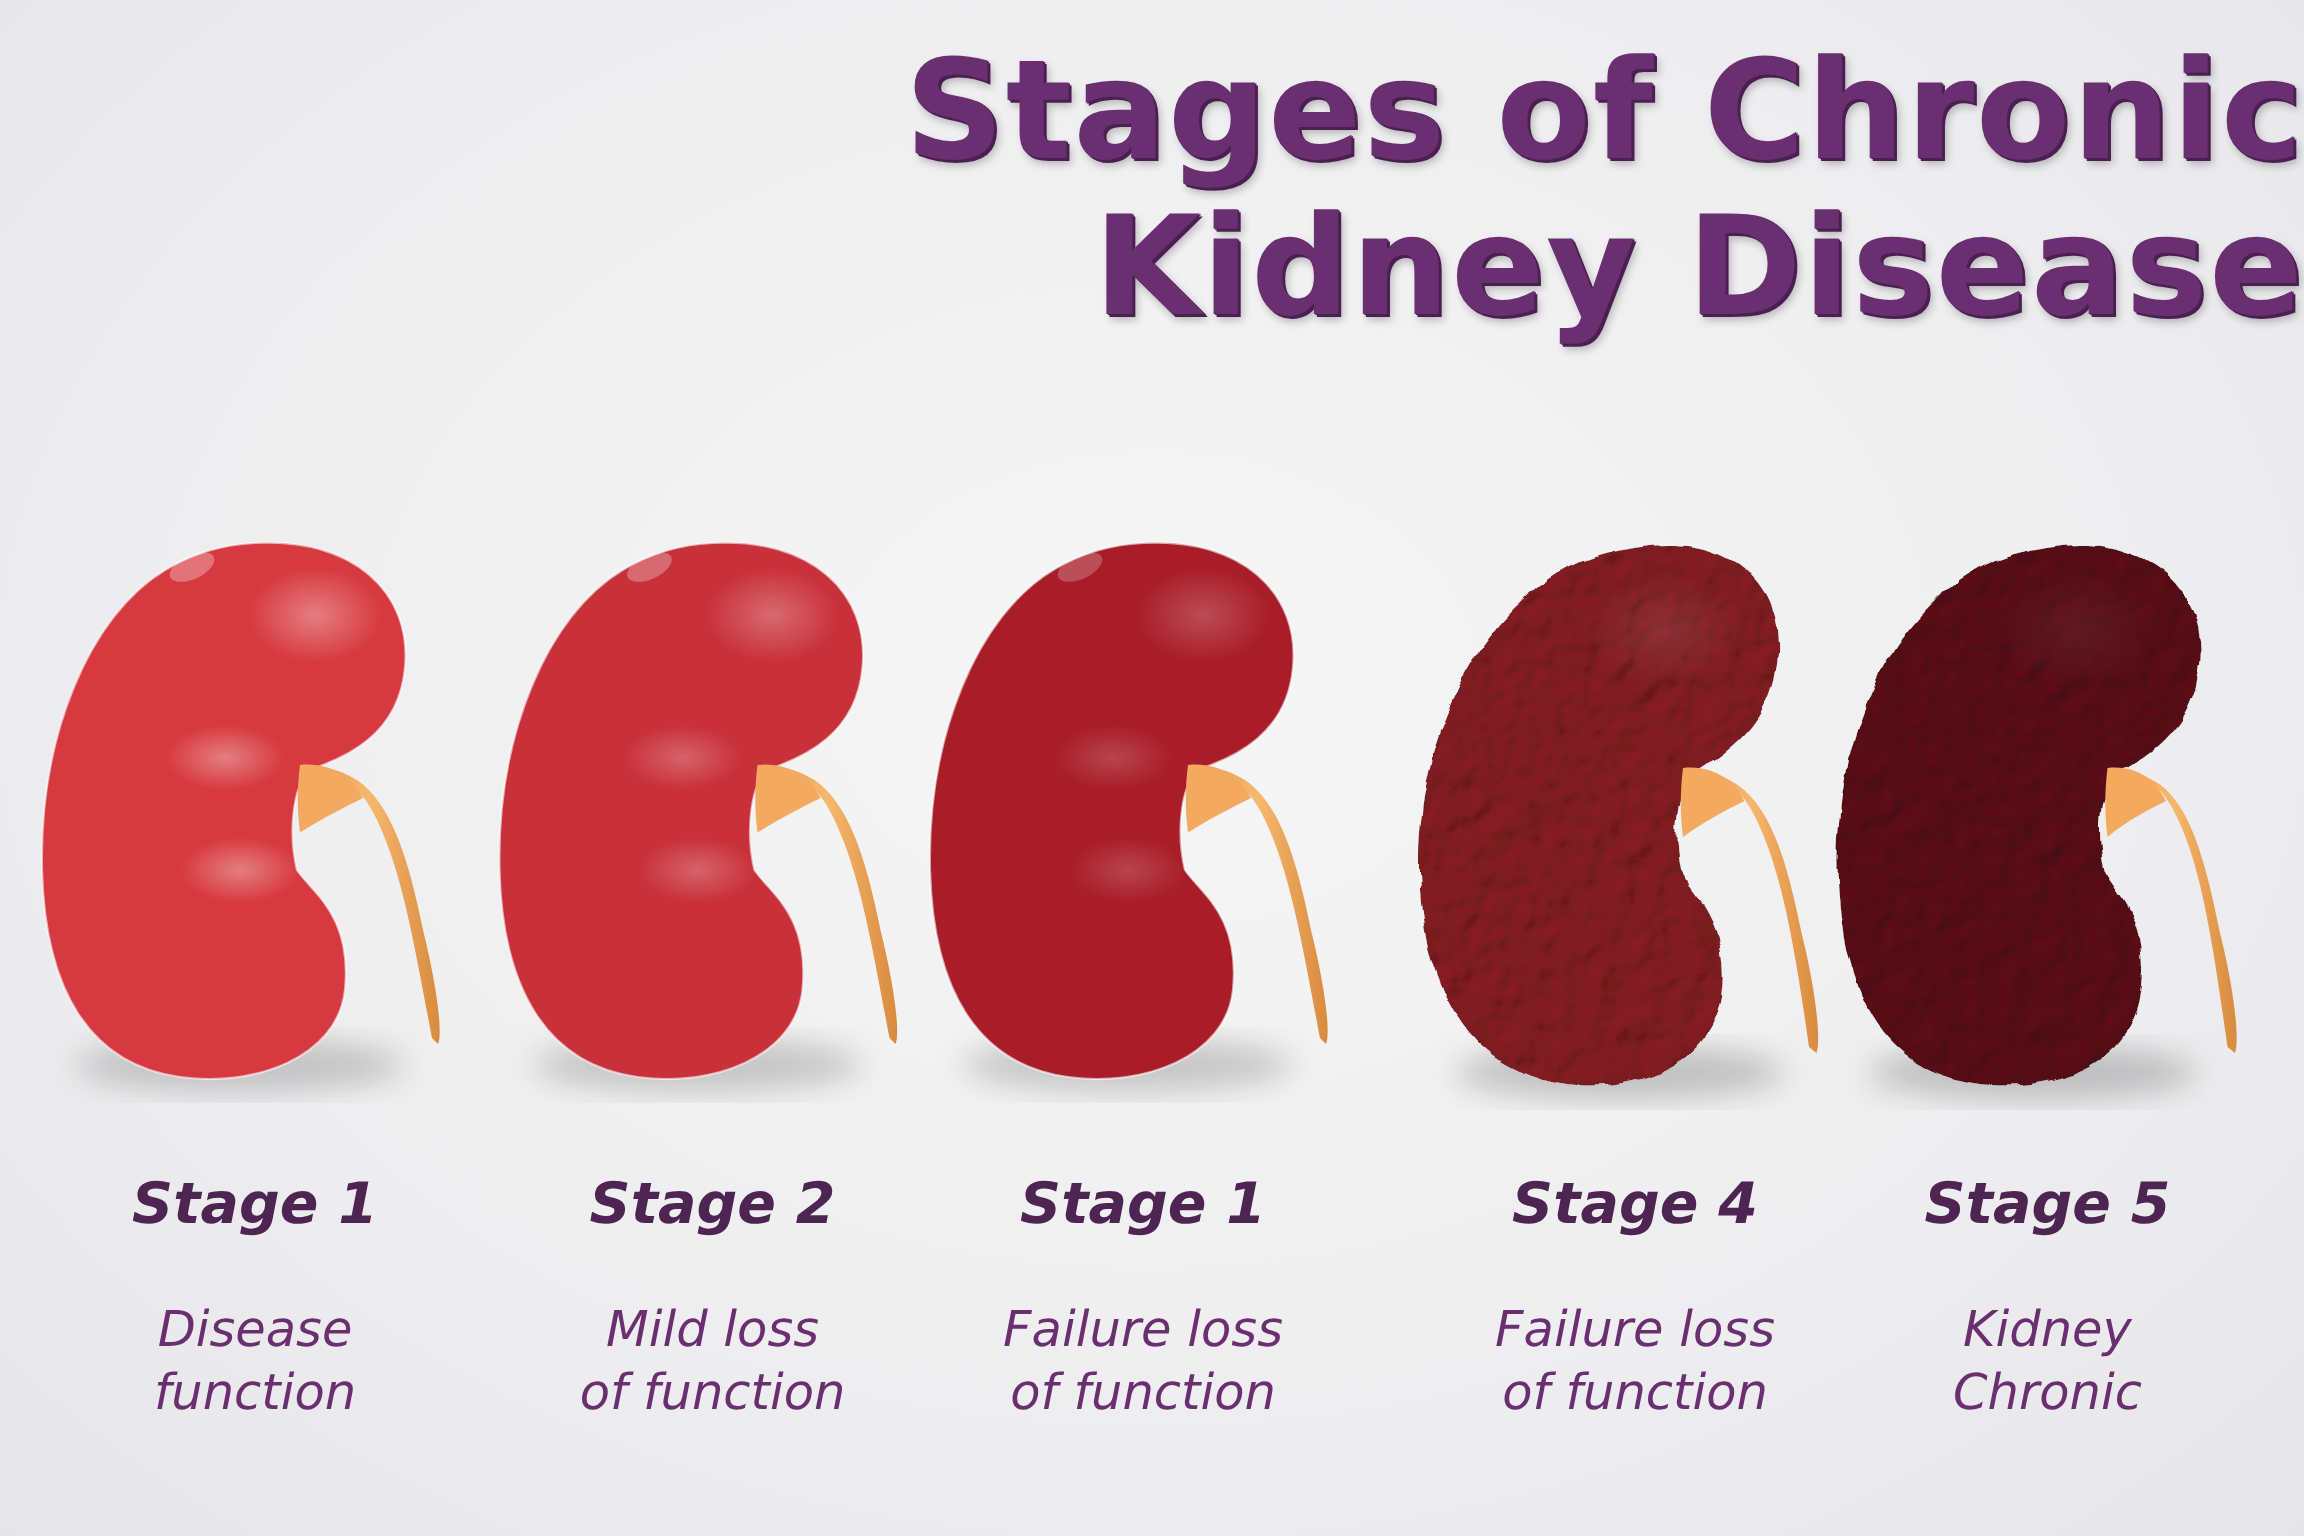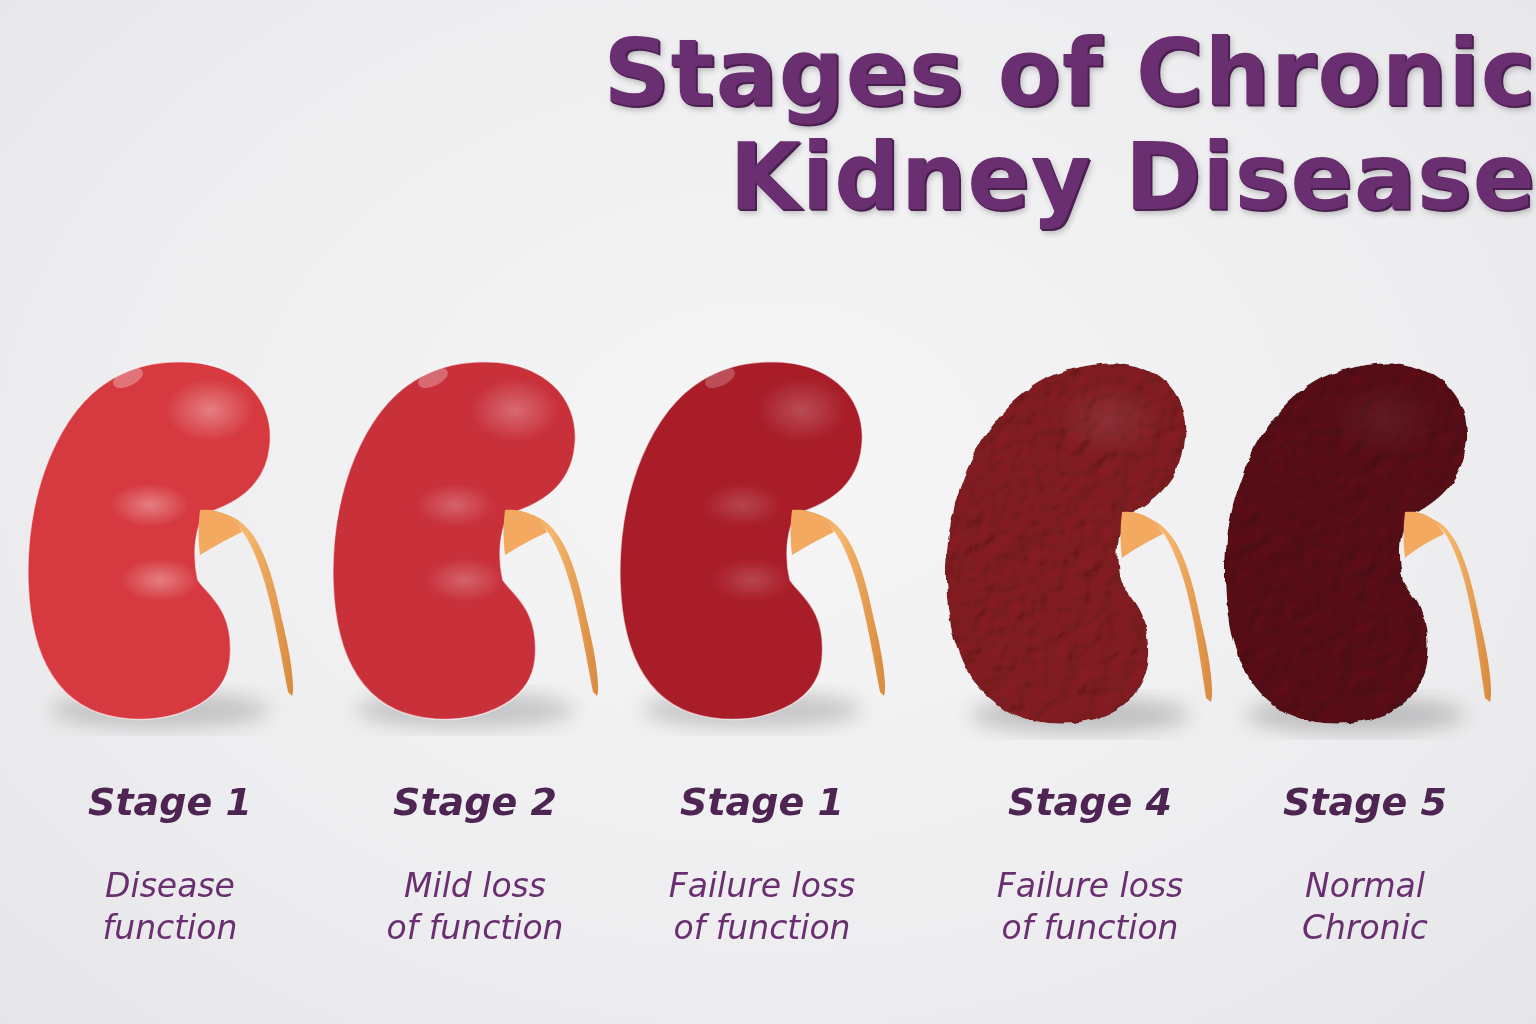--- a/index.html
+++ b/index.html
@@ -147,17 +147,17 @@
   <div class="stage" style="left:1215px">
     <svg class="kidney" viewBox="0 0 300 400">
       <ellipse cx="140" cy="375" rx="110" ry="18" fill="rgba(0,0,0,0.2)" filter="url(#shadow)"></ellipse>
       <path d="M160,24 C215,18 255,50 252,100 C248,148 215,165 198,175 C185,182 182,215 188,240 C198,258 220,275 212,325 C204,370 152,390 100,382 C40,372 12,322 10,240 C8,150 45,75 100,42 C120,30 140,26 160,24 Z" fill="#5e1018" filter="url(#bumps)"></path>
       <ellipse cx="170" cy="80" rx="55" ry="38" fill="url(#hl)" opacity="0.15"></ellipse>
       <path d="M190,172 C220,172 232,192 242,218 C255,252 262,302 270,358 L275,362 C278,354 275,322 265,282 C255,232 245,198 225,183 C212,175 200,172 190,172 Z" fill="url(#ureterGrad)"></path>
       <path d="M190,172 C210,170 222,180 229,194 C217,200 203,207 190,218 C188,203 188,188 190,172 Z" fill="#f3a960"></path>
     </svg>
     <div class="stage-label">Stage 5</div>
     <div class="stage-desc">
-      <span>Normal</span>
+      <span>Kidney</span>
       <span>Chronic</span>
     </div>
   </div>
 </div>
 
 </body></html>

